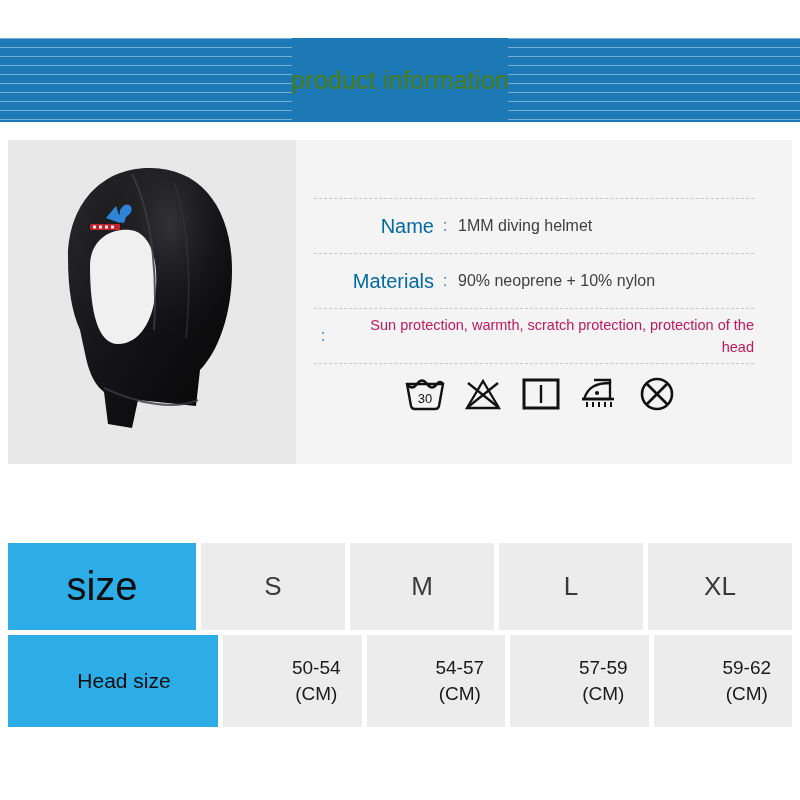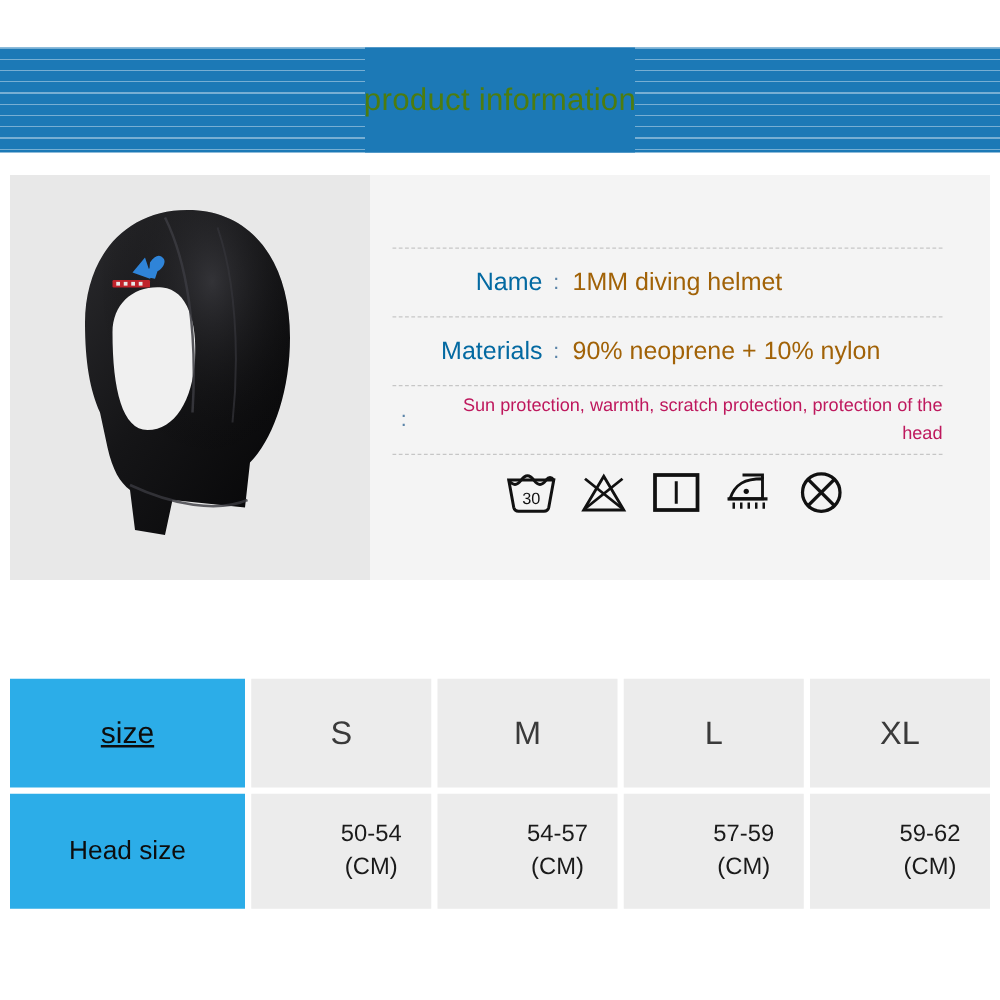--- a/index.html
+++ b/index.html
@@ -111,22 +111,22 @@
   }
   .spec-label.small { font-size: 19px; }
   .spec-colon {
     width: 18px;
     text-align: center;
     color: #5b84a8;
     font-size: 17px;
     flex: none;
   }
   .spec-value {
-    font-size: 20px;
-    color: #a16207;
+    font-size: 16px;
+    color: #404040;
     padding-left: 4px;
   }
   .spec-value.multi {
     font-size: 14.5px;
     line-height: 1.55;
     color: #be185d;
     text-align: right;
   }
 
   
@@ -172,23 +172,23 @@
   }
   .cell.head {
     background: #2cade8;
     color: #0d0d0d;
     flex: none;
     width: 188px;
   }
   .cell.body { flex: 1; }
   .row-sizes .cell { height: 87px; }
   .row-head   .cell { height: 92px; }
-  .cell-size-title { font-size: 24px; text-decoration: underline; }
+  .cell-size-title { font-size: 40px; }
   .cell-size-label { font-size: 26px; color: #3a3a3a; }
-  .cell-head-title { font-size: 21px; }
+  .cell-head-title { font-size: 21px; padding-left: 22px; }
   .cell-head-val {
     font-size: 19px;
     line-height: 1.35;
     color: #1a1a1a;
     margin-left: 48px;
   }
 </style>
 </head>
 <body>
 

